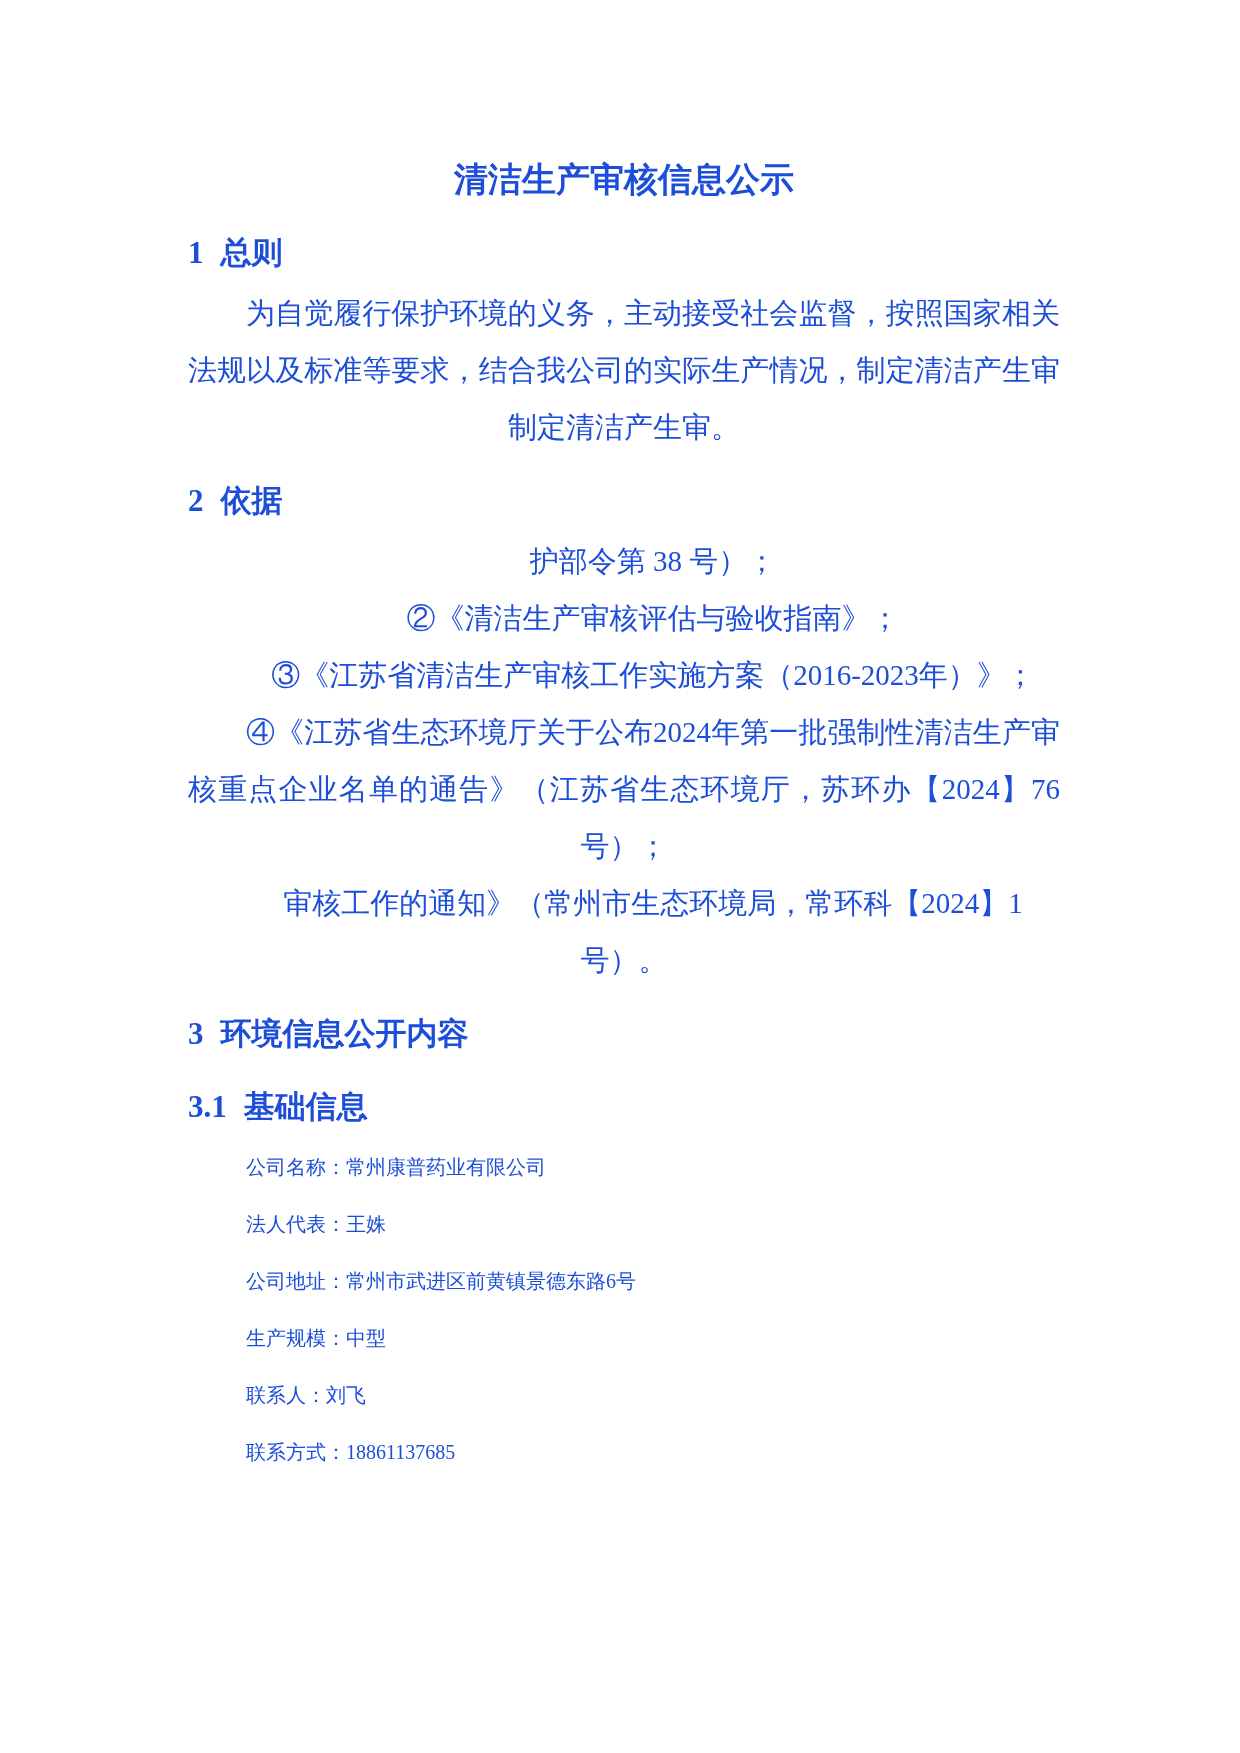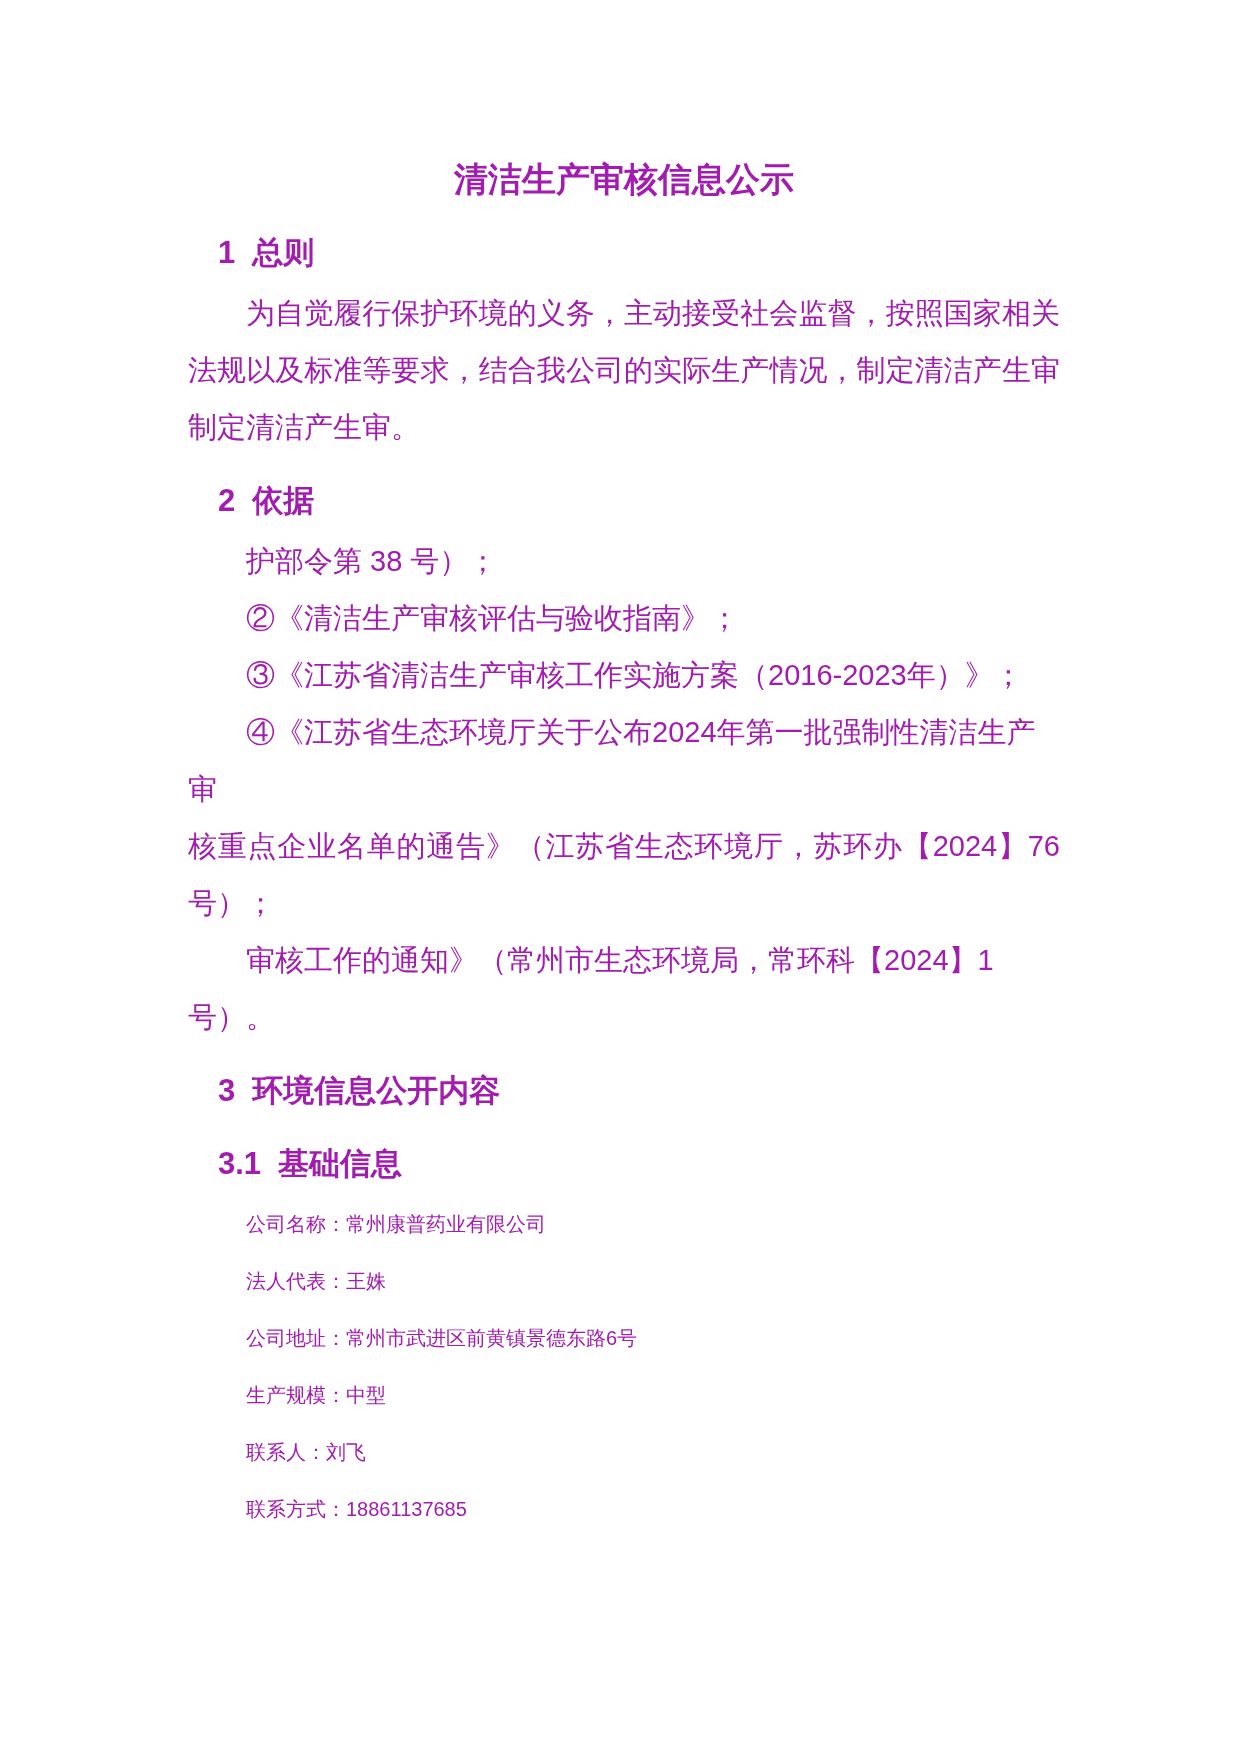--- a/index.html
+++ b/index.html
@@ -7,47 +7,46 @@
     padding: 0;
     background: #ffffff;
   }
   .page {
     position: relative;
     width: 1240px;
     height: 1753px;
     box-sizing: border-box;
     background: #ffffff;
     padding: 151px 180px 0 188px;
-    font-family: Liberation Sans, sans-serif;
-    color: #a21caf;
+    font-family: Liberation Serif, serif;
+    color: #1d4ed8;
     overflow: hidden;
   }
   .doc-title {
     font-size: 34px;
     font-weight: 700;
     text-align: center;
     line-height: 57px;
     white-space: nowrap;
   }
   .heading {
     font-size: 31px;
     font-weight: 700;
     line-height: 57px;
     margin-top: 16px;
     margin-bottom: 4px;
     white-space: nowrap;
-    margin-left: 30px;
   }
   .heading .hnum { margin-right: 17px; }
   .para {
     font-size: 29px;
     line-height: 57px;
     margin: 0;
   }
-  .para .line { text-align: left; }
+  .para .line { text-align: center; }
   .para .line:first-child { text-indent: 58px; }
   .para .line:not(:last-child) { text-align-last: justify; }
   .info-line {
     font-size: 20px;
     line-height: 57px;
     text-indent: 58px;
     white-space: nowrap;
   }
 </style>
 </head>

